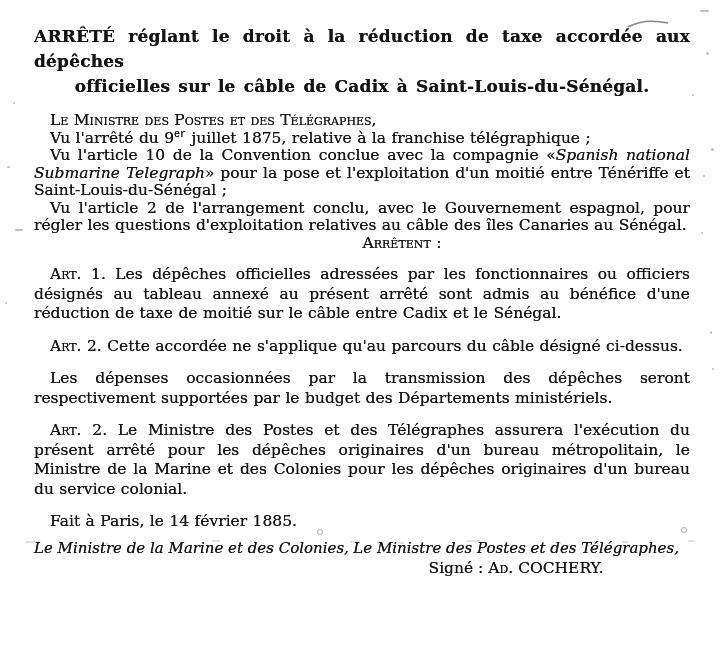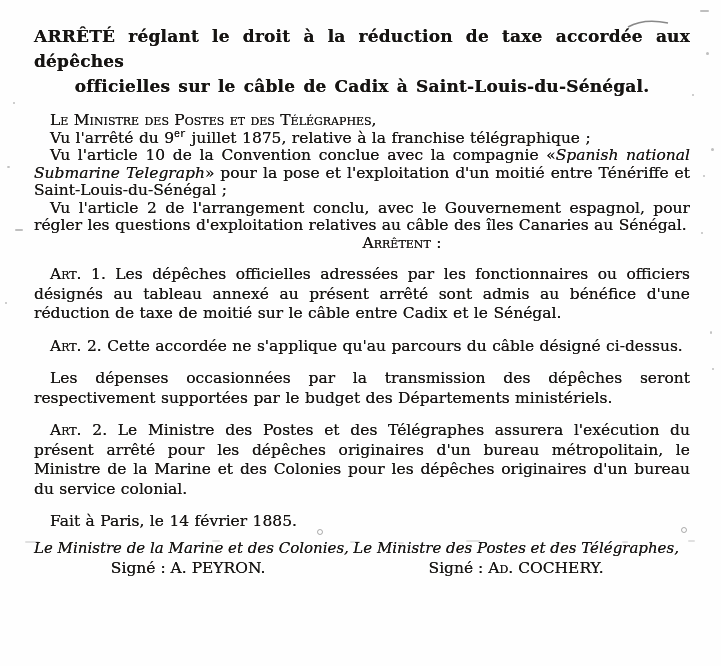--- a/index.html
+++ b/index.html
@@ -116,24 +116,20 @@
         <p class="art"><span class="sc">Art. 1.</span><span> Les dépêches officielles adressées par les fonctionnaires ou officiers désignés au tableau annexé au présent arrêté sont admis au bénéfice d'une réduction de taxe de moitié sur le câble entre Cadix et le Sénégal.</span></p>
         <p class="art"><span class="sc">Art. 2.</span><span> Cette accordée ne s'applique qu'au parcours du câble désigné ci-dessus.</span></p>
         <p class="art"><span>Les dépenses occasionnées par la transmission des dépêches seront respectivement supportées par le budget des Départements ministériels.</span></p>
         <p class="art"><span class="sc">Art. 2.</span><span> Le Ministre des Postes et des Télégraphes assurera l'exécution du présent arrêté pour les dépêches originaires d'un bureau métropolitain, le Ministre de la Marine et des Colonies pour les dépêches originaires d'un bureau du service colonial.</span></p>
         <p class="art"><span>Fait à Paris, le 14 février 1885.</span></p>
       </main>
 
     <footer class="signatures">
       <div class="sig-col left">
         <div class="sig-role">Le Ministre de la Marine et des Colonies,</div>
-        <div class="sig-line">
-          <span>Signé :</span>
-          <span class="sc">A. PEYRON.</span>
-        </div>
       </div>
       <div class="sig-col right">
         <div class="sig-role">Le Ministre des Postes et des Télégraphes,</div>
         <div class="sig-line">
           <span>Signé :</span>
           <span class="sc">Ad. COCHERY.</span>
         </div>
       </div>
     </footer>
 

